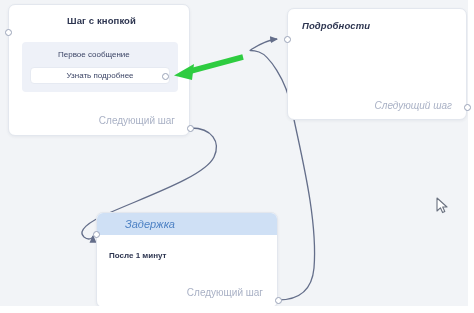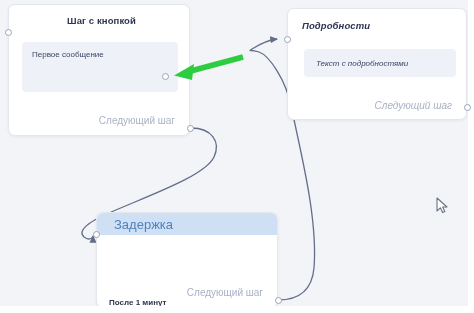--- a/index.html
+++ b/index.html
@@ -79,30 +79,30 @@
     z-index: 6;
   }
   .delay-head {
     background: #cfe0f5;
     border-radius: 4px 4px 0 0;
     display: flex;
     align-items: center;
     box-sizing: border-box;
   }
   .delay-head span {
-    font-size: 13px;
+    font-size: 11px;
     color: #4e82c4;
-    padding-left: 17px;
+    padding-left: 28px;
+    font-style: italic;
   }
   .delay-body {
     font-size: 8px;
     font-weight: bold;
     color: #2d3550;
     padding-left: 12px;
-    margin-top: 47px;
   }
   .cursor {
     position: absolute;
     z-index: 20;
   }
 </style>
 </head>
 <body>
 
 <div id="canvas">
@@ -116,36 +116,34 @@
 
     <path d="M191,128 C212,128 221,142 214,157 C205,176 150,195 109,213 C88,222 77,231 84,237 C89,241 93,238 93,236" fill="none" stroke="#646e8a" stroke-width="1.3" marker-end="url(#arrowhead)"></path>
 
     <path d="M278,300 C300,300 312,290 314,268 C318,218 300,150 292,110 C286,78 268,55 259,52 C250,49 248,52 252,49 C260,44 268,40 277,39" fill="none" stroke="#646e8a" stroke-width="1.3" marker-end="url(#arrowhead)"></path>
   </svg>
 
   <div class="card" style="left:8px; top:4px; width:182px; height:132px;">
     <div class="card-title" style="position:absolute; left:14px; top:10px;padding-left:44px;">Шаг с кнопкой</div>
 
     <div class="msg-block" style="position:absolute; left:13px; top:37px; width:156px; height:50px;">
-      <div class="msg-label" style="position:absolute; left:10px; top:8px;">Первое сообщение</div>
+      <div class="msg-label" style="position:absolute; left:0; top:8px;padding-left:36px;">Первое сообщение</div>
+      <div class="msg-button" style="position:absolute; left:8px; top:25px; width:140px; height:17px;">Узнать подробнее</div>
     </div>
 
     <div class="next-step" style="right:14px; bottom:9px;">Следующий шаг</div>
   </div>
 
   <div class="port" style="left:5px; top:29px;"></div>
   <div class="port" style="left:162px; top:73px;"></div>
   <div class="port" style="left:187px; top:125px;"></div>
 
   <div class="card" style="left:287px; top:8px; width:180px; height:112px;font-style:italic;">
     <div class="card-title" style="position:absolute; left:14px; top:11px;">Подробности</div>
 
-    <div class="msg-block" style="position:absolute; left:16px; top:40px; width:152px; height:28px;">
-      <div class="msg-label" style="position:absolute; left:12px; top:10px;">Текст с подробностями</div>
-    </div>
 
     <div class="next-step" style="right:14px; bottom:8px;">Следующий шаг</div>
   </div>
 
   <div class="port" style="left:284px; top:36px;"></div>
   <div class="port" style="left:464px; top:104px;"></div>
 
   <div class="card" style="left:96px; top:212px; width:182px; height:96px; overflow:hidden;">
     <div class="delay-head" style="position:absolute; left:0; top:0; width:182px; height:22px;">
       <span>Задержка</span>

